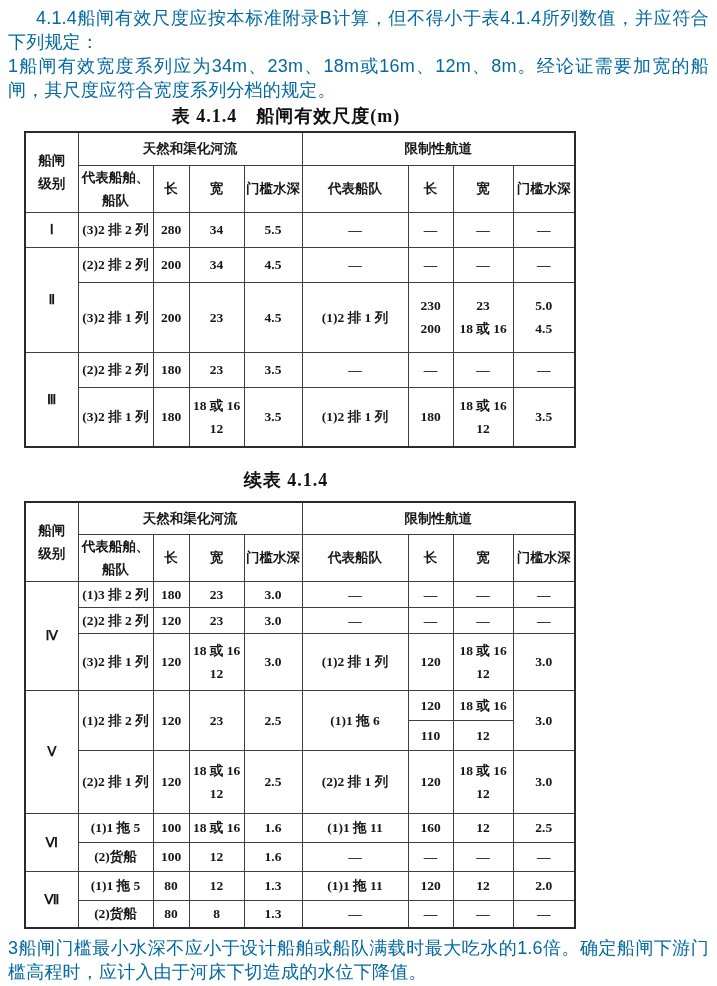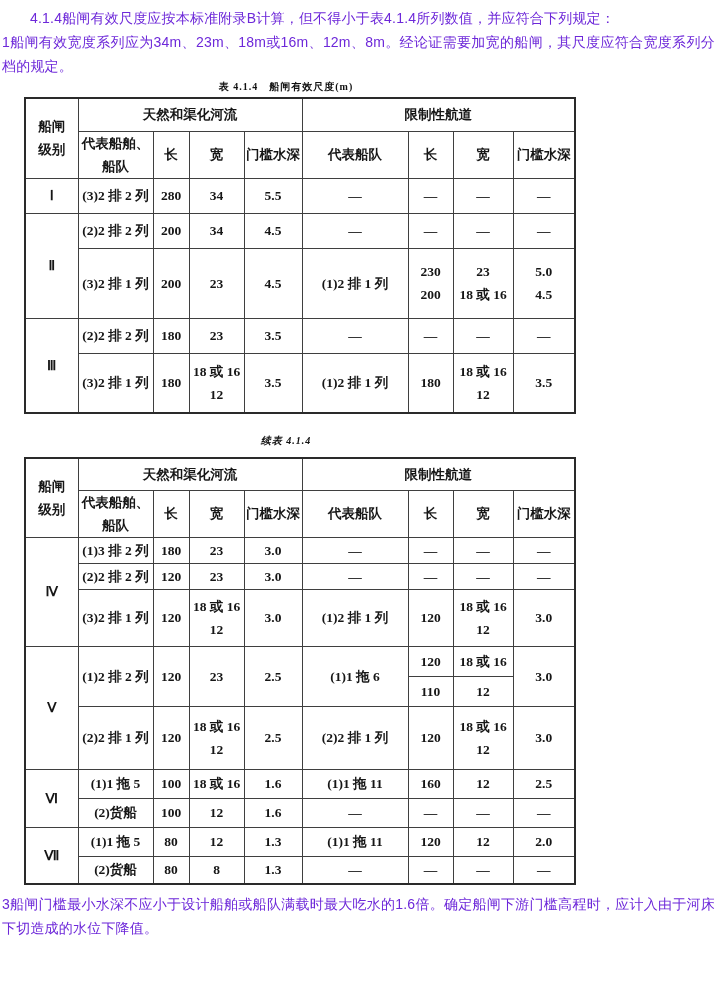--- a/index.html
+++ b/index.html
@@ -11,42 +11,41 @@
     position: relative;
     width: 717px;
     height: 986px;
     overflow: hidden;
     background: #ffffff;
     padding-top: 6px;
     box-sizing: border-box;
     font-family: "Liberation Sans", sans-serif;
   }
   .red {
-    margin: 0 2px;
-    color: #6d28d9;
-    font-size: 14px;
+    margin: 0 8px;
+    color: #0369a1;
+    font-size: 18px;
     line-height: 24px;
     letter-spacing: 0.2px;
     text-align: justify;
   }
   .indent { text-indent: 28px; }
   .tbl-title {
     width: 560px;
     margin: 2px 0 3px 6px;
     text-align: center;
     font-family: "Liberation Serif", serif;
     font-weight: bold;
-    font-size: 10px;
+    font-size: 18px;
     color: #111111;
     letter-spacing: 1px;
   }
   .tbl-title.cont {
     margin-top: 20px;
     margin-bottom: 9px;
-    font-style: italic;
   }
   table.lock {
     margin-left: 24px;
     width: 550px;
     border-collapse: collapse;
     table-layout: fixed;
     border: 2px solid #2a2a2a;
   }
   table.lock td {
     border: 1px solid #3f3f3f;

